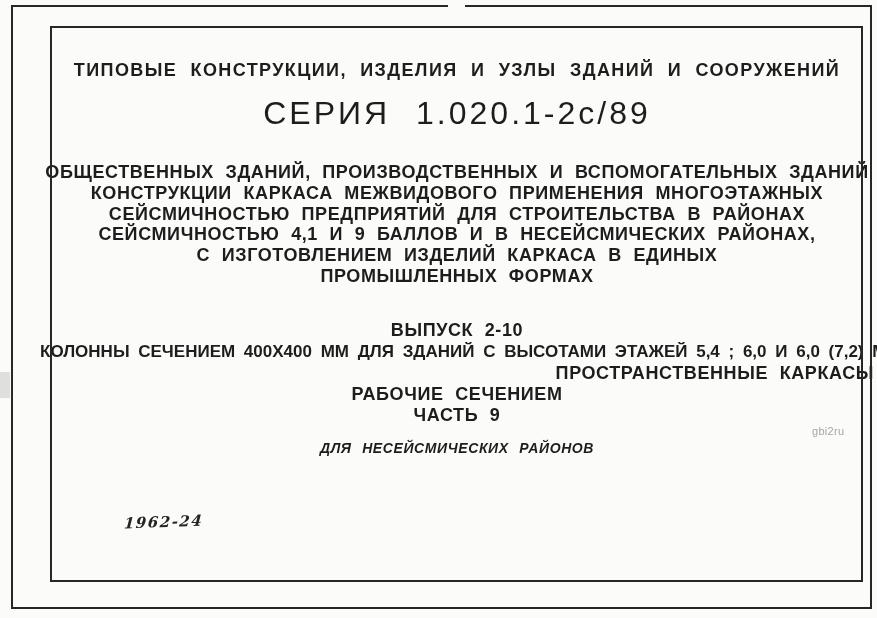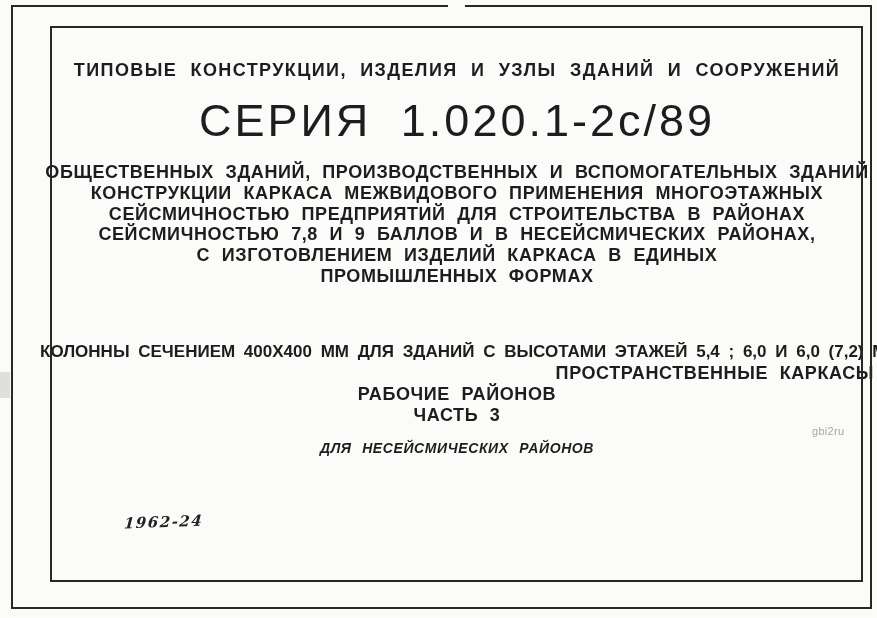--- a/index.html
+++ b/index.html
@@ -52,21 +52,21 @@
   }
   .type-heading {
     top: 60px;
     font-size: 18px;
     letter-spacing: 1.4px;
     word-spacing: 7px;
     white-space: nowrap;
   }
   .series-title {
     top: 95px;
-    font-size: 45px;
+    font-size: 32px;
     font-weight: 400;
     letter-spacing: 3px;
     word-spacing: 14px;
     white-space: nowrap;
   }
   .description {
     top: 162px;
     font-size: 18px;
     line-height: 20.8px;
   }
@@ -127,33 +127,34 @@
   <div class="smudge"></div>
 
   <div class="txt type-heading">ТИПОВЫЕ КОНСТРУКЦИИ, ИЗДЕЛИЯ И УЗЛЫ ЗДАНИЙ И СООРУЖЕНИЙ</div>
 
   <div class="txt series-title">СЕРИЯ 1.020.1-2с/89</div>
 
   <div class="txt description">
     <div>ОБЩЕСТВЕННЫХ ЗДАНИЙ, ПРОИЗВОДСТВЕННЫХ И ВСПОМОГАТЕЛЬНЫХ ЗДАНИЙ</div>
     <div>КОНСТРУКЦИИ КАРКАСА МЕЖВИДОВОГО ПРИМЕНЕНИЯ МНОГОЭТАЖНЫХ</div>
     <div>СЕЙСМИЧНОСТЬЮ ПРЕДПРИЯТИЙ ДЛЯ СТРОИТЕЛЬСТВА В РАЙОНАХ</div>
-    <div>СЕЙСМИЧНОСТЬЮ 7,8 И 9 БАЛЛОВ И В НЕСЕЙСМИЧЕСКИХ РАЙОНАХ,</div>
+    <div>СЕЙСМИЧНОСТЬЮ 4,1 И 9 БАЛЛОВ И В НЕСЕЙСМИЧЕСКИХ РАЙОНАХ,</div>
     <div>С ИЗГОТОВЛЕНИЕМ ИЗДЕЛИЙ КАРКАСА В ЕДИНЫХ</div>
     <div>ПРОМЫШЛЕННЫХ ФОРМАХ</div>
   </div>
 
+  <div class="txt issue-heading">ВЫПУСК 2-10</div>
 
   <div class="txt issue-subject">КОЛОННЫ СЕЧЕНИЕМ 400X400 ММ ДЛЯ ЗДАНИЙ С ВЫСОТАМИ ЭТАЖЕЙ 5,4 ; 6,0 И 6,0 (7,2) М</div>
 
   <div class="txt issue-line2">ПРОСТРАНСТВЕННЫЕ КАРКАСЫ</div>
 
-  <div class="txt issue-line3">РАБОЧИЕ РАЙОНОВ</div>
+  <div class="txt issue-line3">РАБОЧИЕ СЕЧЕНИЕМ</div>
 
-  <div class="txt part-heading">ЧАСТЬ 3</div>
+  <div class="txt part-heading">ЧАСТЬ 9</div>
 
   <div class="txt part-subject">ДЛЯ НЕСЕЙСМИЧЕСКИХ РАЙОНОВ</div>
 
   <div class="handwritten">1962-24</div>
 
   <div class="watermark">
     <span>gbi2</span><span class="wm-frag">ru</span>
   </div>
 
 </div>

